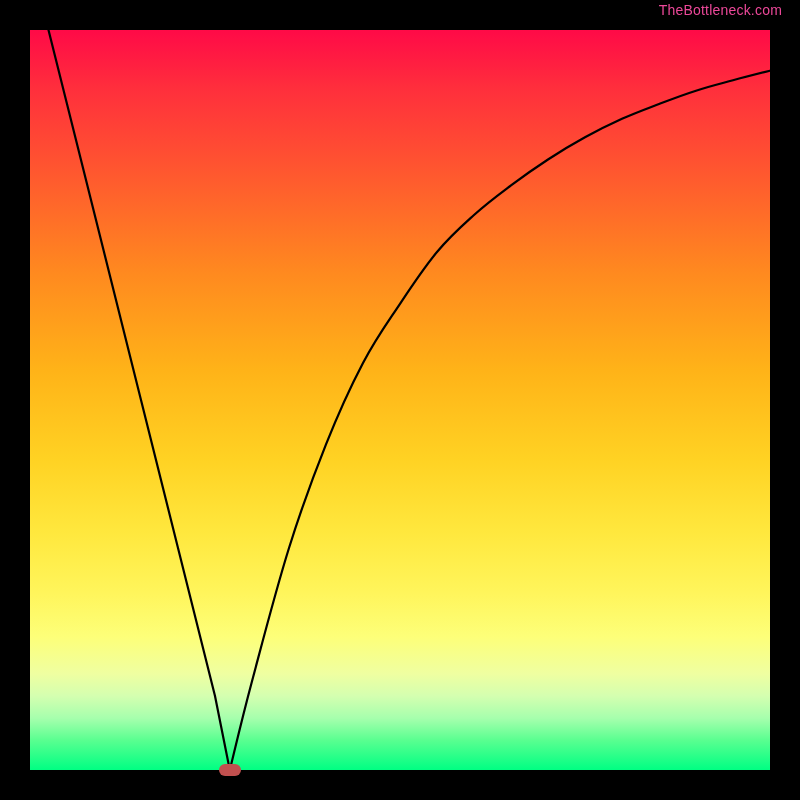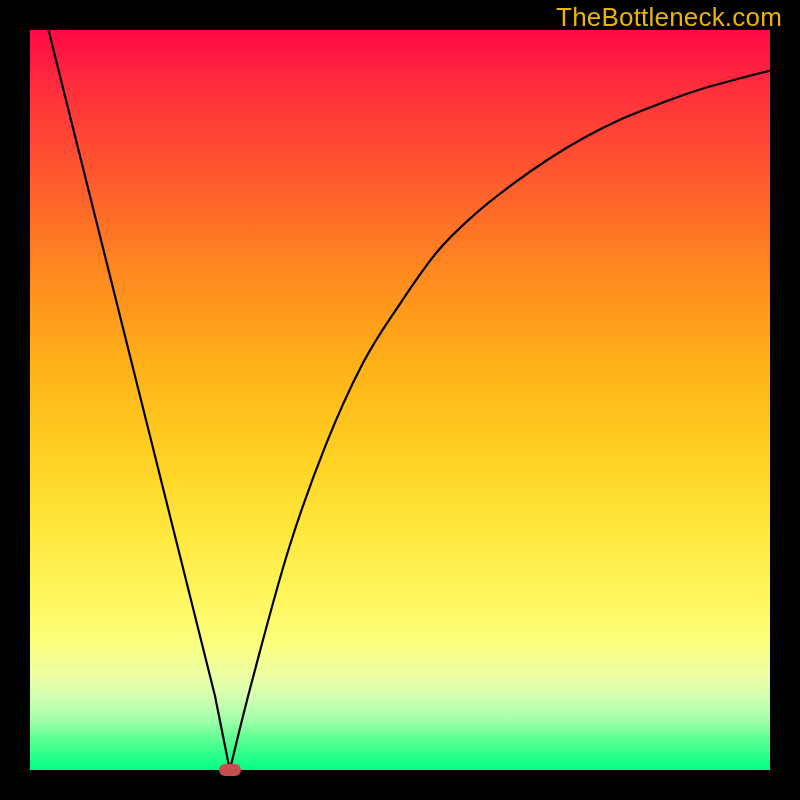--- a/index.html
+++ b/index.html
@@ -16,22 +16,22 @@
     left: 0;
     top: 0;
     width: 800px;
     height: 800px;
     background: #000;
   }
   .watermark {
     position: absolute;
     top: 2px;
     right: 18px;
-    color: #eab308;
-    font-size: 26px;
+    color: #ec4899;
+    font-size: 14px;
     font-weight: 500;
     letter-spacing: 0.2px;
     text-align: right;
   }
   .plot {
     position: absolute;
     left: 30px;
     top: 30px;
     width: 740px;
     height: 740px;

